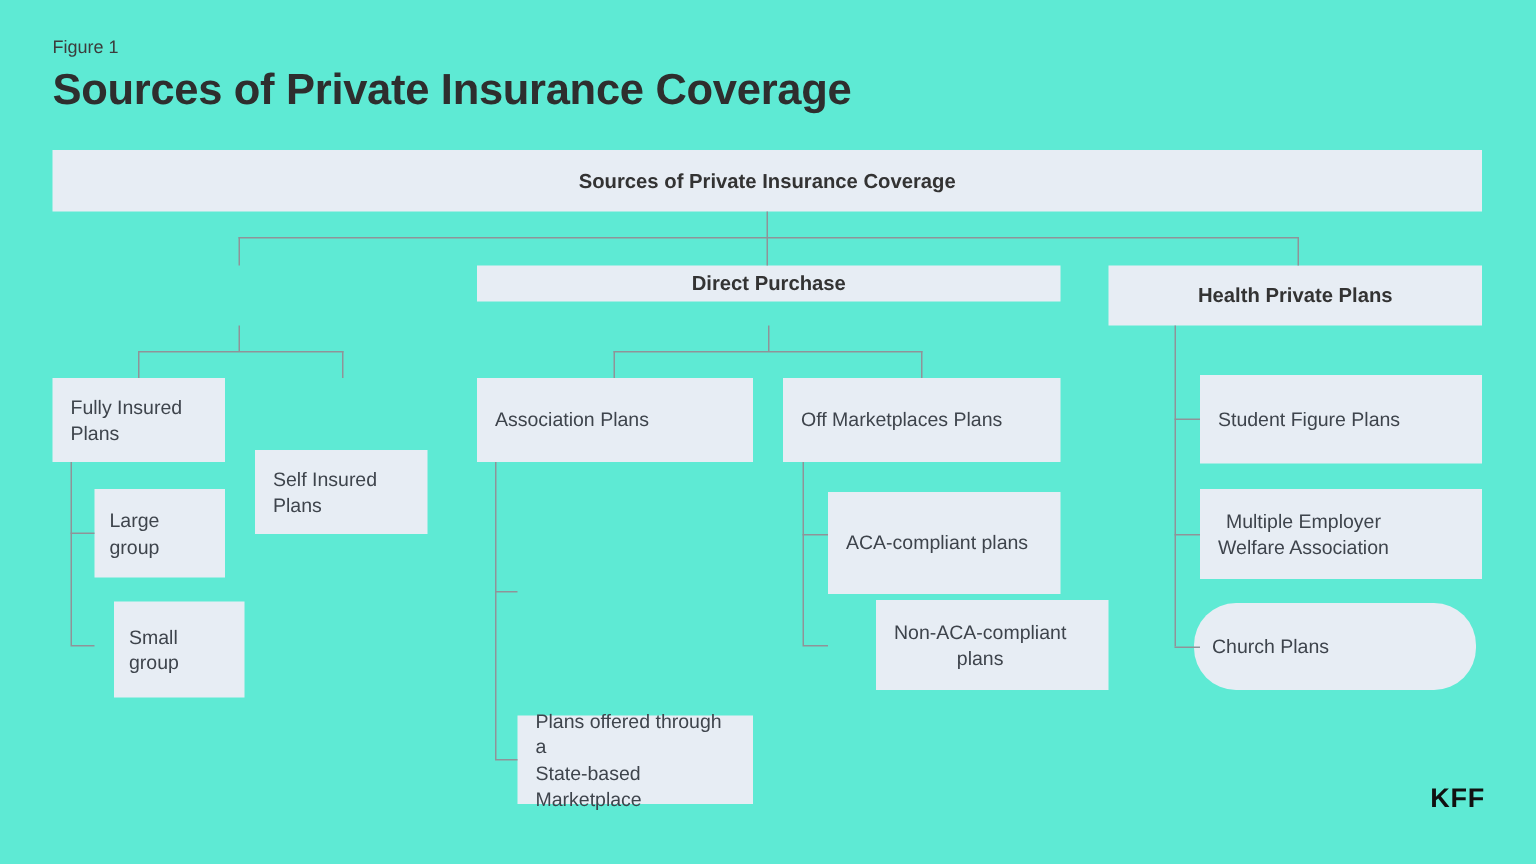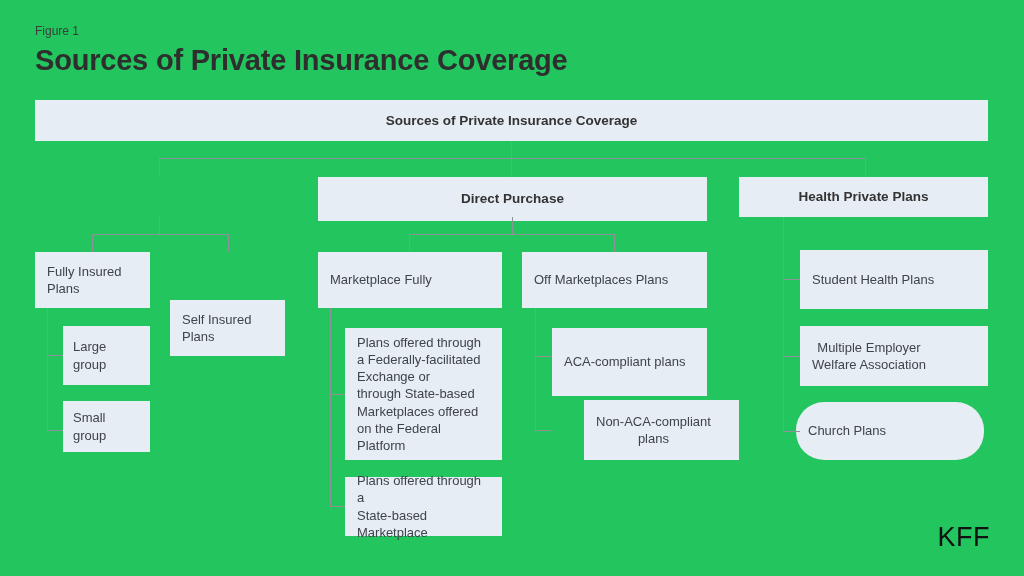--- a/index.html
+++ b/index.html
@@ -1,17 +1,17 @@
 <!DOCTYPE html>
 <html><head>
 <meta charset="utf-8">
 <style>
   html,body{margin:0;padding:0;background:#ffffff;}
   .page{
-    position:relative;width:1024px;height:576px;background:#22c55e;overflow:hidden;
+    position:relative;width:1024px;height:576px;background:#5eead4;overflow:hidden;
     font-family:"Liberation Sans","DejaVu Sans",sans-serif;
   }
   .figure-label{
     position:absolute;left:35px;top:24px;font-size:12px;color:#3c3c3c;
   }
   .page-title{
     position:absolute;left:35px;top:44px;margin:0;font-size:29px;font-weight:700;color:#2e2e2e;
     letter-spacing:-0.2px;
   }
   .box{
@@ -23,56 +23,50 @@
   }
   .box.leaf{
     justify-content:flex-start;text-align:left;padding:8px 12px;
   }
   .ln{
     position:absolute;background:#8f9398;
   }
   .v{width:1px;}
   .h{height:1px;}
   .kff-logo{
-    position:absolute;right:34px;top:522px;font-size:27px;font-weight:400;color:#111111;
+    position:absolute;right:34px;top:522px;font-size:18px;font-weight:700;color:#111111;
     letter-spacing:0.5px;
   }
 </style>
 </head>
 <body>
 
 <div class="page">
 
   <div class="figure-label">Figure 1</div>
   <h1 class="page-title">Sources of Private Insurance Coverage</h1>
 
   <div class="box hdr" style="left:35px;top:100px;width:953px;height:41px;">Sources of Private Insurance Coverage</div>
 
-  <div class="box hdr" style="left:318px;top:177px;width:389px;height:44px;">Direct Purchase</div>
+  <div class="box hdr" style="left:318px;top:177px;width:389px;height:24px;">Direct Purchase</div>
   <div class="box hdr" style="left:739px;top:177px;width:249px;height:40px;">Health Private Plans</div>
 
   <div class="box leaf" style="left:35px;top:252px;width:115px;height:56px;">Fully Insured
 Plans</div>
   <div class="box leaf" style="left:170px;top:252px;width:115px;height:56px;margin-top:48px;">Self Insured
 Plans</div>
-  <div class="box leaf" style="left:318px;top:252px;width:184px;height:56px;">Marketplace Fully</div>
+  <div class="box leaf" style="left:318px;top:252px;width:184px;height:56px;">Association Plans</div>
   <div class="box leaf" style="left:522px;top:252px;width:185px;height:56px;">Off Marketplaces Plans</div>
-  <div class="box leaf" style="left:800px;top:250px;width:188px;height:59px;">Student Health Plans</div>
+  <div class="box leaf" style="left:800px;top:250px;width:188px;height:59px;">Student Figure Plans</div>
   <div class="box leaf" style="left:800px;top:326px;width:188px;height:60px;text-align:center;">Multiple Employer
 Welfare Association</div>
   <div class="box leaf" style="left:796px;top:402px;width:188px;height:58px;border-radius:28px;">Church Plans</div>
 
   <div class="box leaf" style="left:63px;top:326px;width:87px;height:59px;padding:8px 10px;">Large group</div>
-  <div class="box leaf" style="left:63px;top:401px;width:87px;height:51px;padding:24px 10px;">Small group</div>
-  <div class="box leaf" style="left:345px;top:328px;width:157px;height:132px;">Plans offered through
-a Federally-facilitated
-Exchange or
-through State-based
-Marketplaces offered
-on the Federal Platform</div>
+  <div class="box leaf" style="left:76px;top:401px;width:87px;height:64px;padding:24px 10px;">Small group</div>
   <div class="box leaf" style="left:345px;top:477px;width:157px;height:59px;">Plans offered through a
 State-based Marketplace</div>
   <div class="box leaf" style="left:552px;top:328px;width:155px;height:68px;">ACA-compliant plans</div>
   <div class="box leaf" style="left:584px;top:400px;width:155px;height:60px;text-align:center;">Non-ACA-compliant
 plans</div>
 
   <div class="ln v" style="left:511px;top:141px;height:17px;"></div>
   <div class="ln h" style="left:159px;top:158px;width:707px;"></div>
   <div class="ln v" style="left:159px;top:158px;height:19px;"></div>
   <div class="ln v" style="left:511px;top:158px;height:19px;"></div>

